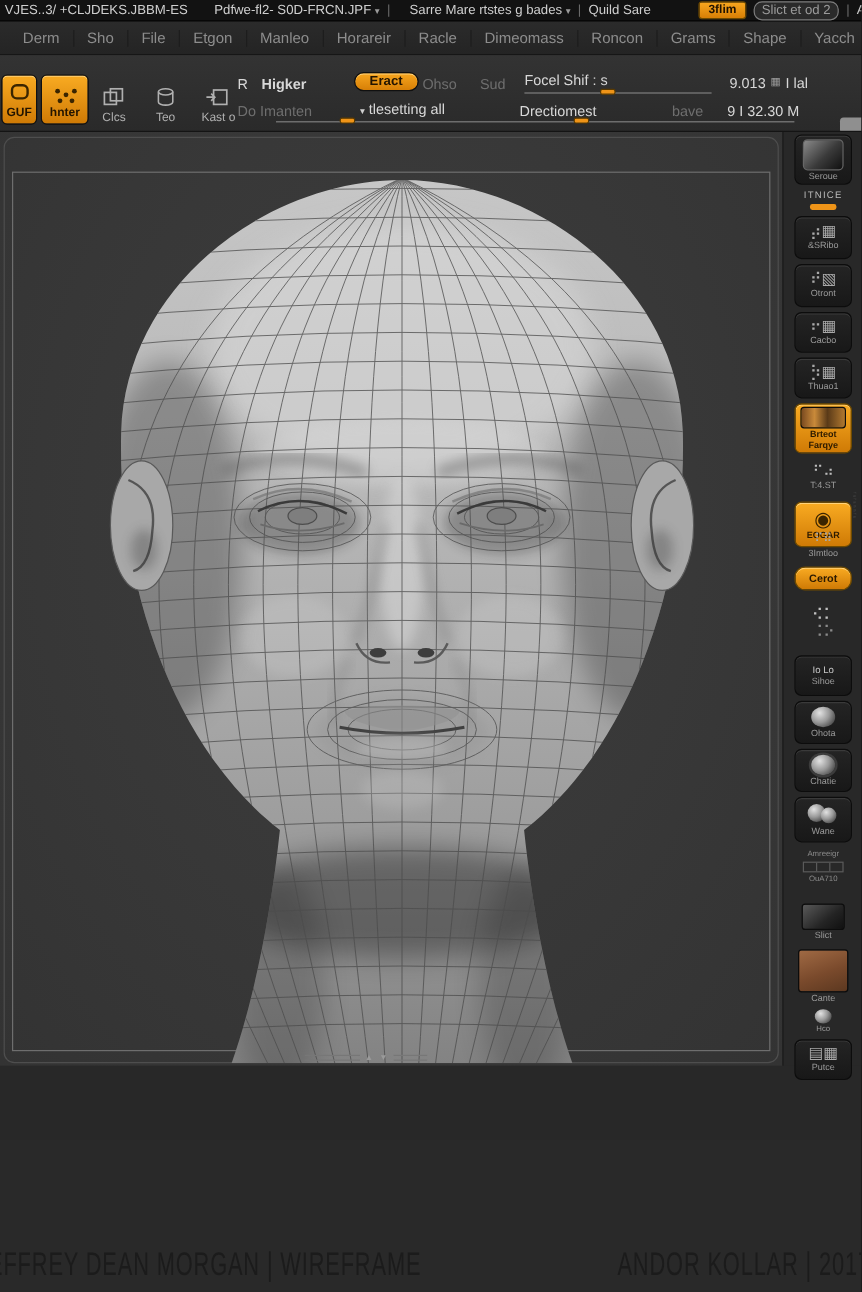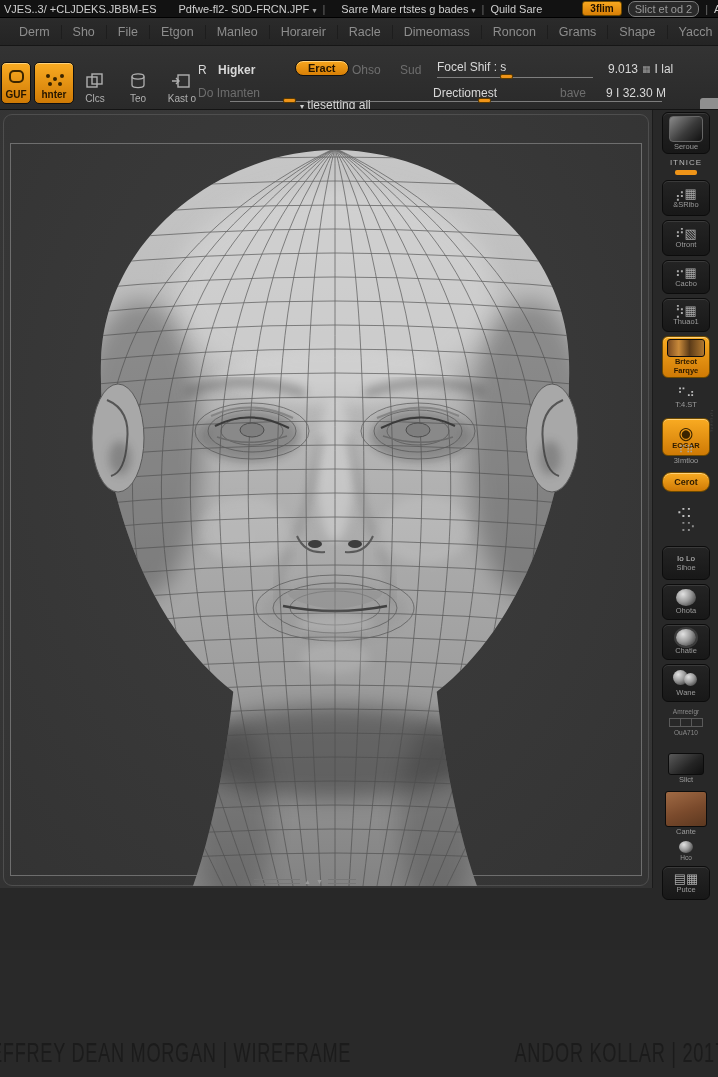--- a/index.html
+++ b/index.html
@@ -154,21 +154,21 @@
       </svg>
       <span class="lbl">Kast o</span>
     </div>
 
     <span class="abs t-label" style="left:198px; top:17px;">R</span>
     <span class="abs t-label" style="left:218px; top:17px; font-weight:bold;">Higker</span>
     <span class="abs pill" style="left:295px; top:14px;">Eract</span>
     <span class="abs t-dim" style="left:352px; top:17px;">Ohso</span>
     <span class="abs t-dim" style="left:400px; top:17px;">Sud</span>
     <span class="abs t-dim" style="left:198px; top:40px;">Do  Imanten</span>
-    <span class="abs t-label" style="left:300px; top:52px;">
+    <span class="abs t-label" style="left:300px; top:38px;">
       <span class="caret" style="color:#d0d0d0;">▾</span>
       <span>tlesetting all</span>
     </span>
 
     <div class="abs slider-line" style="left:230px; top:55px; width:432px;"></div>
     <div class="abs slider-handle" style="left:283px; top:52px;"></div>
     <div class="abs slider-handle" style="left:478px; top:52px;"></div>
 
     <span class="abs t-label" style="left:437px; top:14px;">Focel Shif : s</span>
     <div class="abs slider-line" style="left:437px; top:31px; width:156px;"></div>

